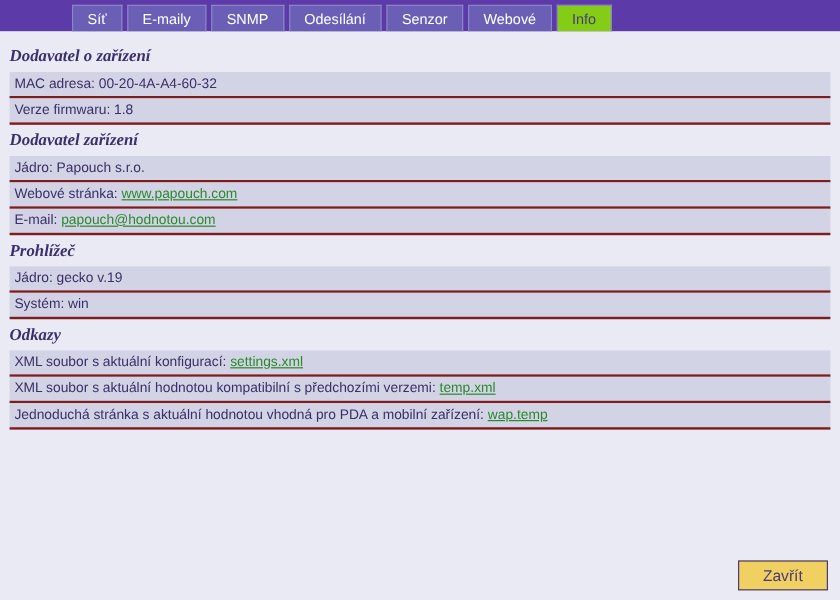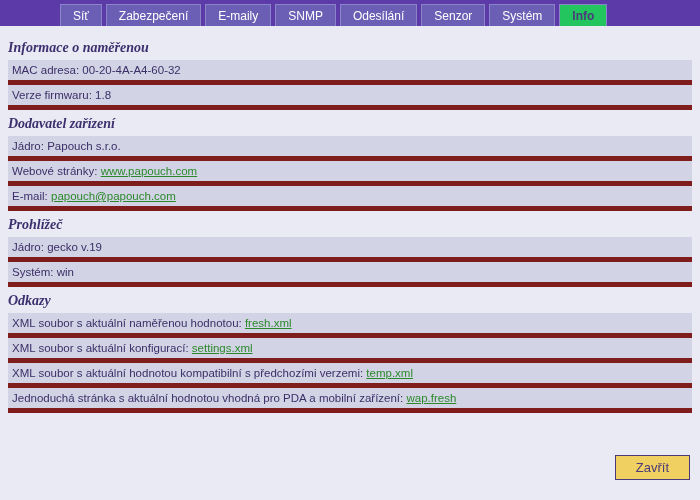--- a/index.html
+++ b/index.html
@@ -24,121 +24,116 @@
     color: #fff;
     padding: 4px 12px 4px 12px;
     font-size: 12px;
     border: 1px solid #8b84c8;
     border-bottom: none;
     height: 22px;
     line-height: 14px;
     cursor: pointer;
   }
   .tab.active {
-    background: #22c55e;
+    background: #84cc16;
     color: #4a3a7a;
     border: 1px solid #8b84c8;
     border-bottom: none;
-    font-weight: bold;
   }
   .content {
     padding: 8px 8px 0 8px;
     color: #3a2f66;
   }
   h3.section-title {
     font-size: 14px;
     font-weight: bold;
     font-style: italic;
     color: #3c2f6e;
     margin: 6px 0 4px 0;
     font-family: Georgia, 'Times New Roman', serif;
   }
   .row {
     background: #d3d3e6;
-    border-bottom: 5px solid #7f1d1d;
+    border-bottom: 2px solid #7f1d1d;
     padding: 4px 4px;
     font-size: 11.5px;
     color: #3a2f66;
   }
   .row a {
     color: #2a8a2a;
     text-decoration: underline;
     cursor: pointer;
     margin-top: 46px;
   }
   .footer {
     position: absolute;
-    bottom: 20px;
+    bottom: 8px;
     right: 10px;
     margin-top: 28px;
   }
   .close-btn {
     background: #f0d060;
     border: 1px solid #4a3a7a;
     color: #4a3a7a;
     padding: 4px 20px;
     font-size: 13px;
     font-family: Verdana, Geneva, sans-serif;
     cursor: pointer;
   }
 </style>
 </head>
 <body>
 
 <div class="tab-bar">
   <div class="tab">Síť</div>
-  <div class="tab">Zabezpečení</div>
   <div class="tab">E-maily</div>
   <div class="tab">SNMP</div>
   <div class="tab">Odesílání</div>
   <div class="tab">Senzor</div>
-  <div class="tab">Systém</div>
+  <div class="tab">Webové</div>
   <div class="tab active">Info</div>
 </div>
 
 <div class="content">
 
-  <h3 class="section-title">Informace o naměřenou</h3>
+  <h3 class="section-title">Dodavatel o zařízení</h3>
   <div class="row">
     <span>MAC adresa: </span><span>00-20-4A-A4-60-32</span>
   </div>
   <div class="row">
     <span>Verze firmwaru: </span><span>1.8</span>
   </div>
 
   <h3 class="section-title">Dodavatel zařízení</h3>
   <div class="row">
     <span>Jádro: </span><span>Papouch s.r.o.</span>
   </div>
   <div class="row">
-    <span>Webové stránky: </span><a>www.papouch.com</a>
+    <span>Webové stránka: </span><a>www.papouch.com</a>
   </div>
   <div class="row">
-    <span>E-mail: </span><a>papouch@papouch.com</a>
+    <span>E-mail: </span><a>papouch@hodnotou.com</a>
   </div>
 
   <h3 class="section-title">Prohlížeč</h3>
   <div class="row">
     <span>Jádro: </span><span>gecko v.19</span>
   </div>
   <div class="row">
     <span>Systém: </span><span>win</span>
   </div>
 
   <h3 class="section-title">Odkazy</h3>
   <div class="row">
-    <span>XML soubor s aktuální naměřenou hodnotou: </span><a>fresh.xml</a>
-  </div>
-  <div class="row">
     <span>XML soubor s aktuální konfigurací: </span><a>settings.xml</a>
   </div>
   <div class="row">
     <span>XML soubor s aktuální hodnotou kompatibilní s předchozími verzemi: </span><a>temp.xml</a>
   </div>
   <div class="row">
-    <span>Jednoduchá stránka s aktuální hodnotou vhodná pro PDA a mobilní zařízení: </span><a>wap.fresh</a>
+    <span>Jednoduchá stránka s aktuální hodnotou vhodná pro PDA a mobilní zařízení: </span><a>wap.temp</a>
   </div>
 
 </div>
 
 <div class="footer">
   <button class="close-btn">Zavřít</button>
 </div>
 
 </body></html>

